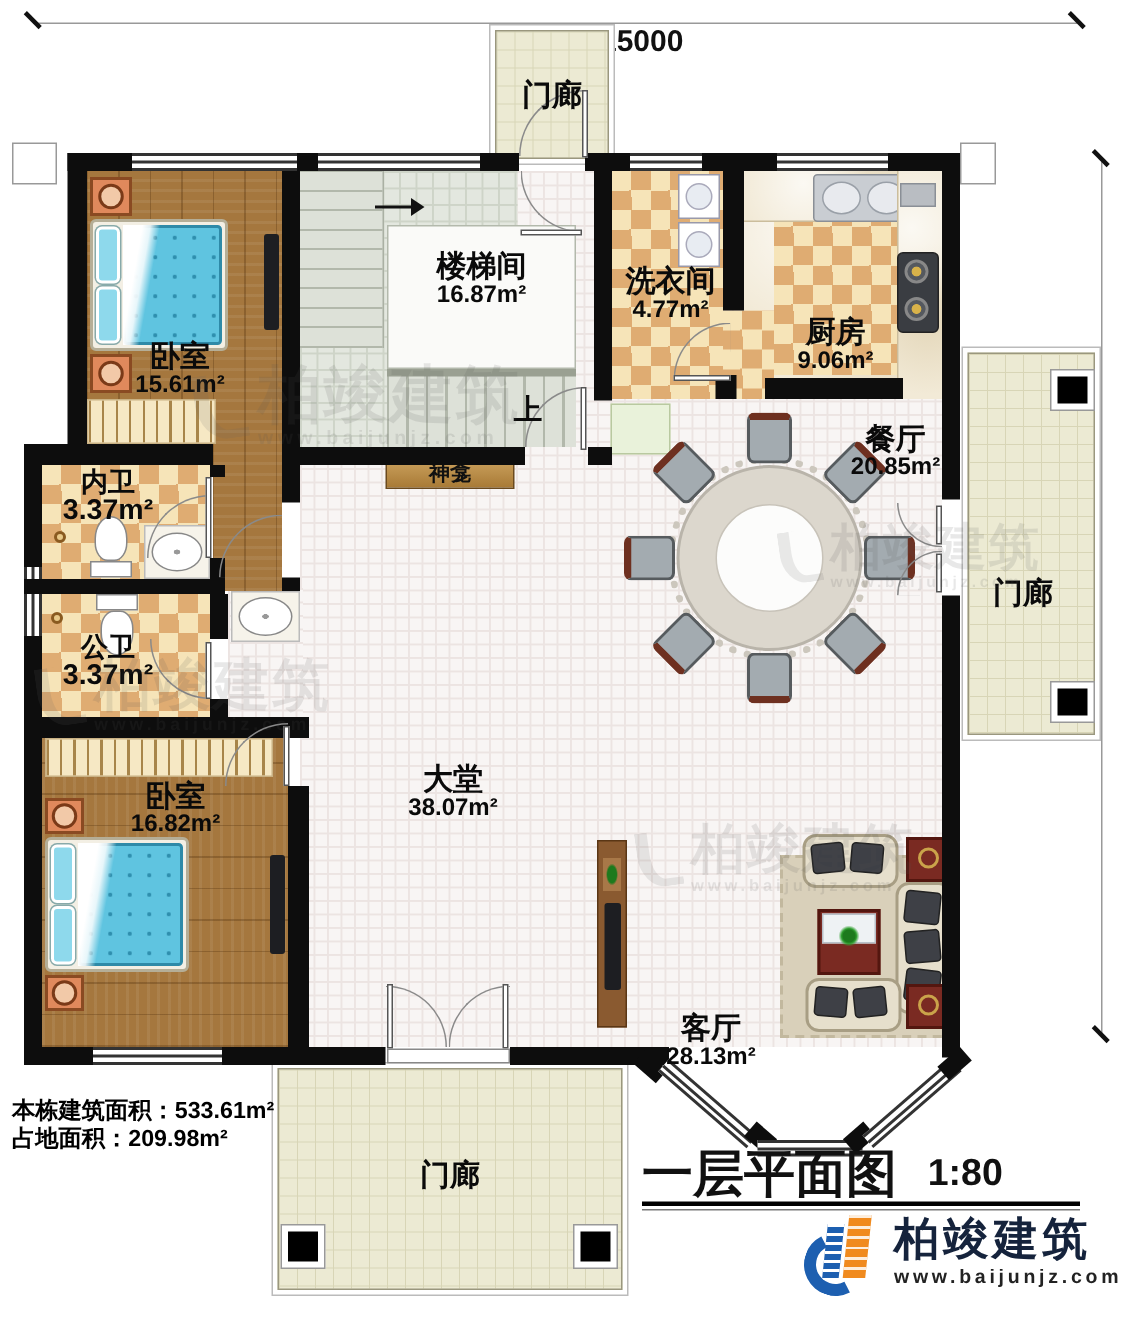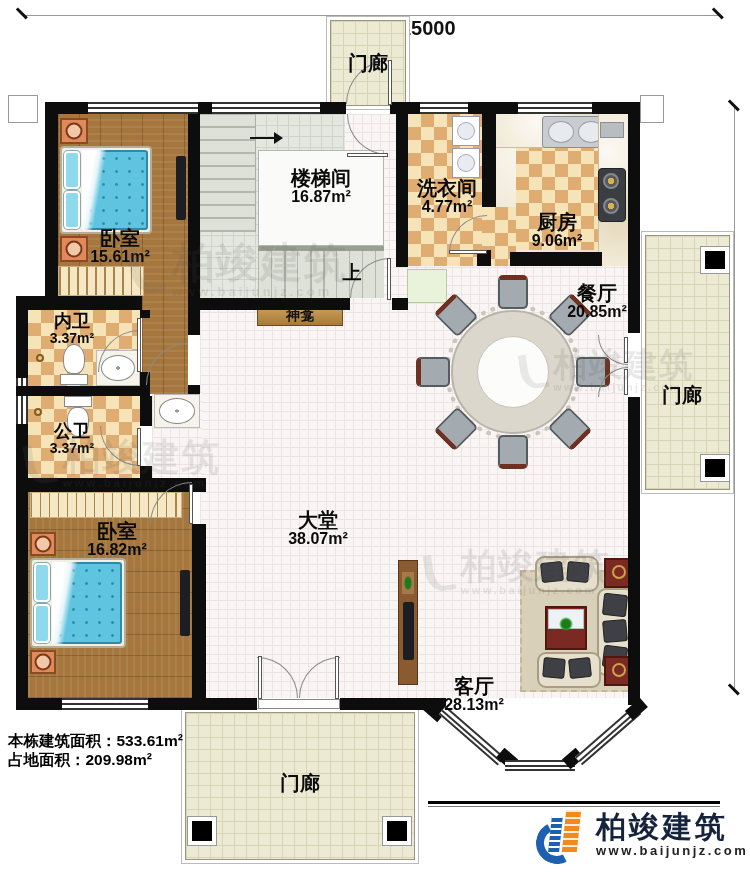--- a/index.html
+++ b/index.html
@@ -42,21 +42,21 @@
   .chair{width:30px;height:34px;background:#a3abb0;border:2px solid #565b5e;border-top:5px solid #6e3020;border-radius:5px;}
   .cush{background:#3e4046;border:1px solid #222;border-radius:3px;}
   .sofa{background:#e6dfcc;border:2px solid #a89e84;border-radius:9px;}
   .redtable{background:#7a2a22;border:2px solid #53160f;}
   .tick{background:#111;width:14px;height:2.5px;transform:rotate(45deg);}
   
   .rlabel{position:absolute;transform:translateX(-50%);text-align:center;line-height:1.05;white-space:nowrap;color:#0a0a0a;}
   .rname{font-size:20px;font-weight:bold;}
   .rarea{font-size:16px;font-weight:bold;}
   .sm .rname{font-size:18px;}
-  .sm .rarea{font-size:14px;}
+  .sm .rarea{font-size:19px;}
   .plabel{position:absolute;transform:translateX(-50%);font-size:20px;font-weight:bold;white-space:nowrap;color:#0a0a0a;}
   .wm{position:absolute;display:flex;gap:8px;align-items:center;opacity:.13;pointer-events:none;}
   .wm-name{font-size:42px;font-weight:bold;color:#555;letter-spacing:2px;line-height:1;}
   .wm-url{font-size:13px;font-weight:bold;color:#555;letter-spacing:3px;}
   .wm-icon{width:34px;height:44px;border-left:10px solid #666;border-bottom:6px solid #666;border-radius:0 0 0 60%;transform:rotate(-8deg);}
   #info{position:absolute;left:8px;top:731px;font-size:15.5px;font-weight:bold;line-height:19px;color:#000;white-space:nowrap;}
   #titleblock{position:absolute;left:428px;top:760px;white-space:nowrap;}
   #titleblock .t1{font-size:34px;font-weight:bold;display:inline-block;}
   #titleblock .t2{font-size:25px;font-weight:bold;display:inline-block;margin-left:16px;vertical-align:4px;}
   #logo{position:absolute;left:536px;top:810px;display:flex;gap:8px;align-items:flex-start;}
@@ -307,21 +307,21 @@
     <div class="rarea">3.37m²</div>
   </div>
   <div class="rlabel sm" style="left:72px;top:422px">
     <div class="rname">公卫</div>
     <div class="rarea">3.37m²</div>
   </div>
   <div class="rlabel" style="left:117px;top:521px">
     <div class="rname">卧室</div>
     <div class="rarea">16.82m²</div>
   </div>
-  <div class="rlabel" style="left:318px;top:510px">
+  <div class="rlabel" style="left:302px;top:510px">
     <div class="rname">大堂</div>
     <div class="rarea">38.07m²</div>
   </div>
   <div class="rlabel" style="left:474px;top:676px">
     <div class="rname">客厅</div>
     <div class="rarea">28.13m²</div>
   </div>
   <div class="plabel" style="left:368px;top:50px">门廊</div>
   <div class="plabel" style="left:682px;top:382px">门廊</div>
   <div class="plabel" style="left:300px;top:770px">门廊</div>
@@ -354,20 +354,24 @@
         <div class="wm-name">柏竣建筑</div>
          <div class="wm-url">www.baijunjz.com</div>
       </div>
   </div>
 
   <div id="info">
     <div>本栋建筑面积：533.61m²</div>
     <div>占地面积：209.98m²</div>
   </div>
 
+  <div id="titleblock">
+    <span class="t1">一层平面图</span>
+    <span class="t2">1:80</span>
+  </div>
   <div class="abs" style="left:428px;top:801px;width:292px;height:2.5px;background:#000"></div>
   <div class="abs" style="left:428px;top:806px;width:292px;height:1px;background:#777"></div>
 
   <div id="logo">
     <div class="lg-ic">
       <div class="lg-arc"></div>
       <div class="lg-b1"></div>
       <div class="lg-b2"></div>
     </div>
     <div>

